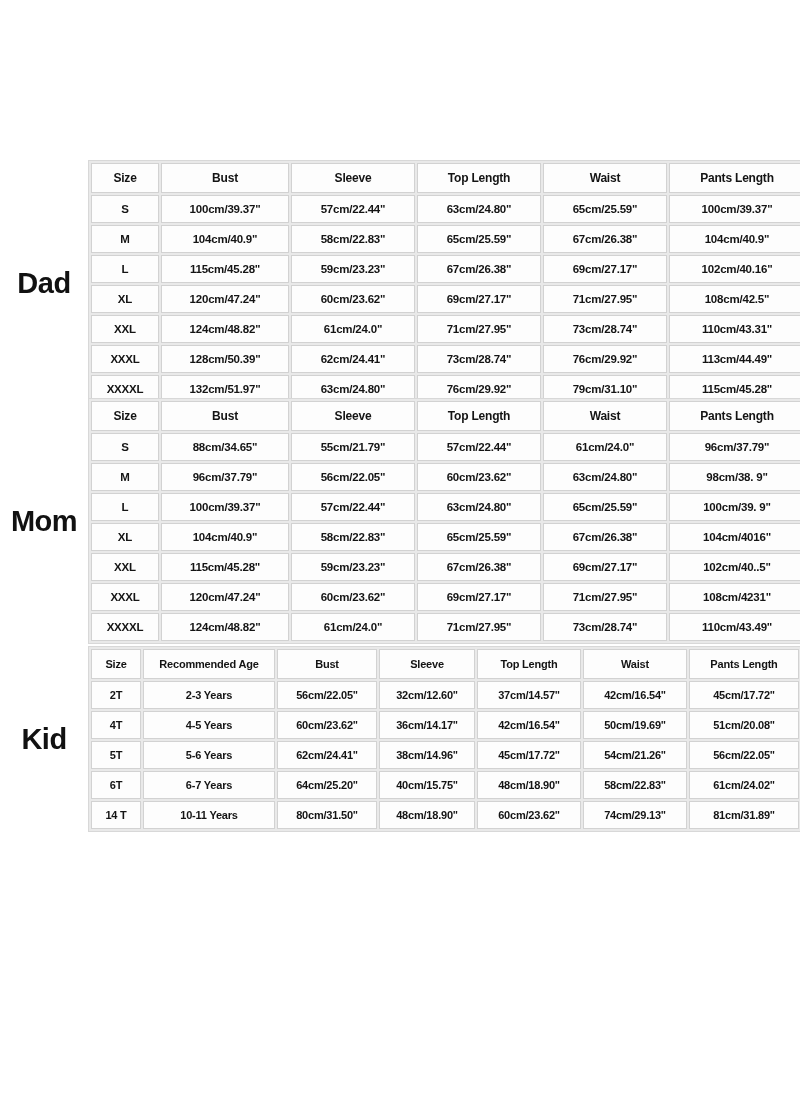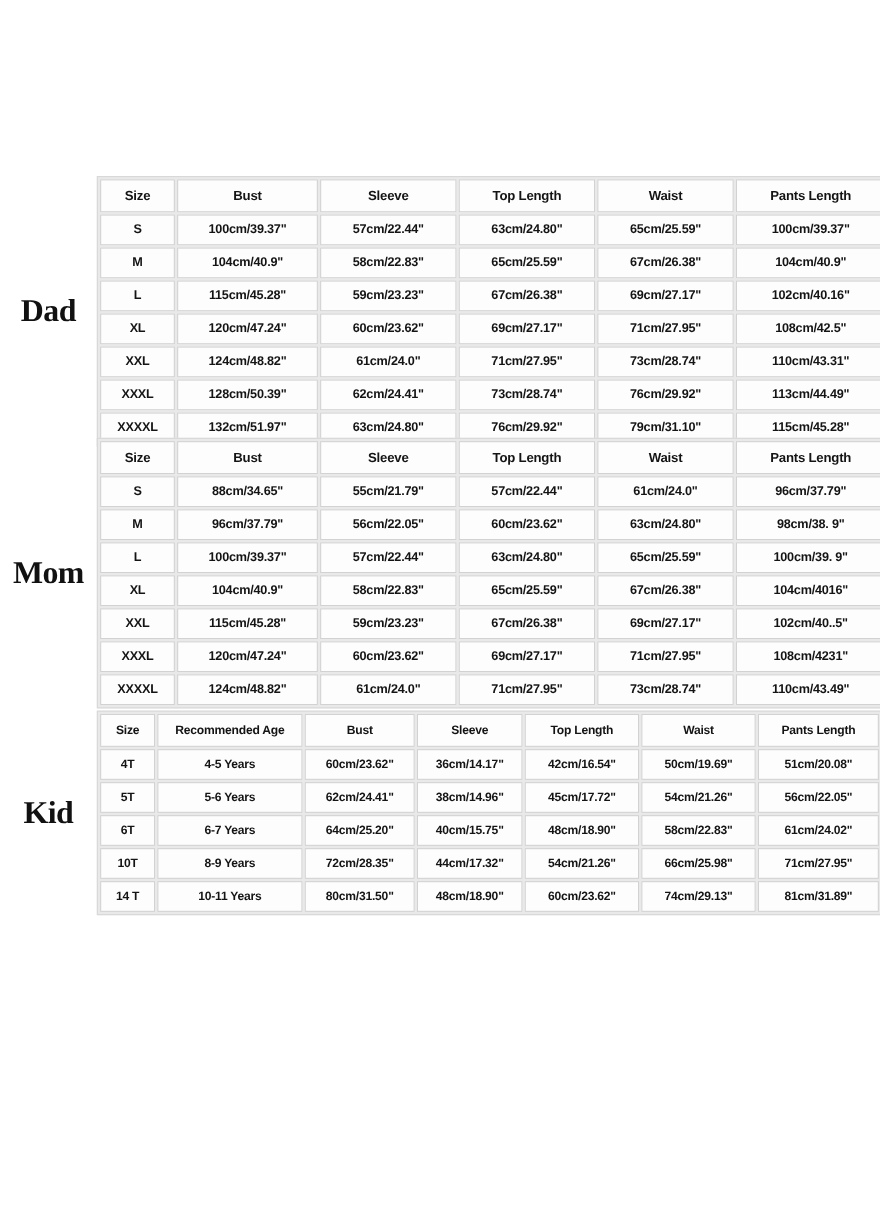--- a/index.html
+++ b/index.html
@@ -32,21 +32,21 @@
   }
 
   .group-label {
     width: 88px;
     flex: 0 0 88px;
     text-align: center;
     font-size: 29px;
     font-weight: bold;
     letter-spacing: -0.5px;
     color: #111111;
-    font-family: Liberation Serif, serif;
+    font-family: Liberation Sans, sans-serif;
   }
 
   .table-wrap {
     flex: 1 1 auto;
     background: #ffffff;
   }
 
   table.size-table {
     border-collapse: separate;
     border-spacing: 2px;
@@ -298,20 +298,29 @@
             <th>Recommended Age</th>
             <th>Bust</th>
             <th>Sleeve</th>
             <th>Top Length</th>
             <th>Waist</th>
             <th>Pants Length</th>
           </tr>
         </thead>
         <tbody>
           <tr>
+            <td>2T</td>
+            <td>2-3 Years</td>
+            <td>56cm/22.05"</td>
+            <td>32cm/12.60"</td>
+            <td>37cm/14.57"</td>
+            <td>42cm/16.54"</td>
+            <td>45cm/17.72"</td>
+          </tr>
+          <tr>
             <td>4T</td>
             <td>4-5 Years</td>
             <td>60cm/23.62"</td>
             <td>36cm/14.17"</td>
             <td>42cm/16.54"</td>
             <td>50cm/19.69"</td>
             <td>51cm/20.08"</td>
           </tr>
           <tr>
             <td>5T</td>
@@ -325,29 +334,20 @@
           <tr>
             <td>6T</td>
             <td>6-7 Years</td>
             <td>64cm/25.20"</td>
             <td>40cm/15.75"</td>
             <td>48cm/18.90"</td>
             <td>58cm/22.83"</td>
             <td>61cm/24.02"</td>
           </tr>
           <tr>
-            <td>10T</td>
-            <td>8-9 Years</td>
-            <td>72cm/28.35"</td>
-            <td>44cm/17.32"</td>
-            <td>54cm/21.26"</td>
-            <td>66cm/25.98"</td>
-            <td>71cm/27.95"</td>
-          </tr>
-          <tr>
             <td>14 T</td>
             <td>10-11 Years</td>
             <td>80cm/31.50"</td>
             <td>48cm/18.90"</td>
             <td>60cm/23.62"</td>
             <td>74cm/29.13"</td>
             <td>81cm/31.89"</td>
           </tr>
         </tbody>
       </table>

